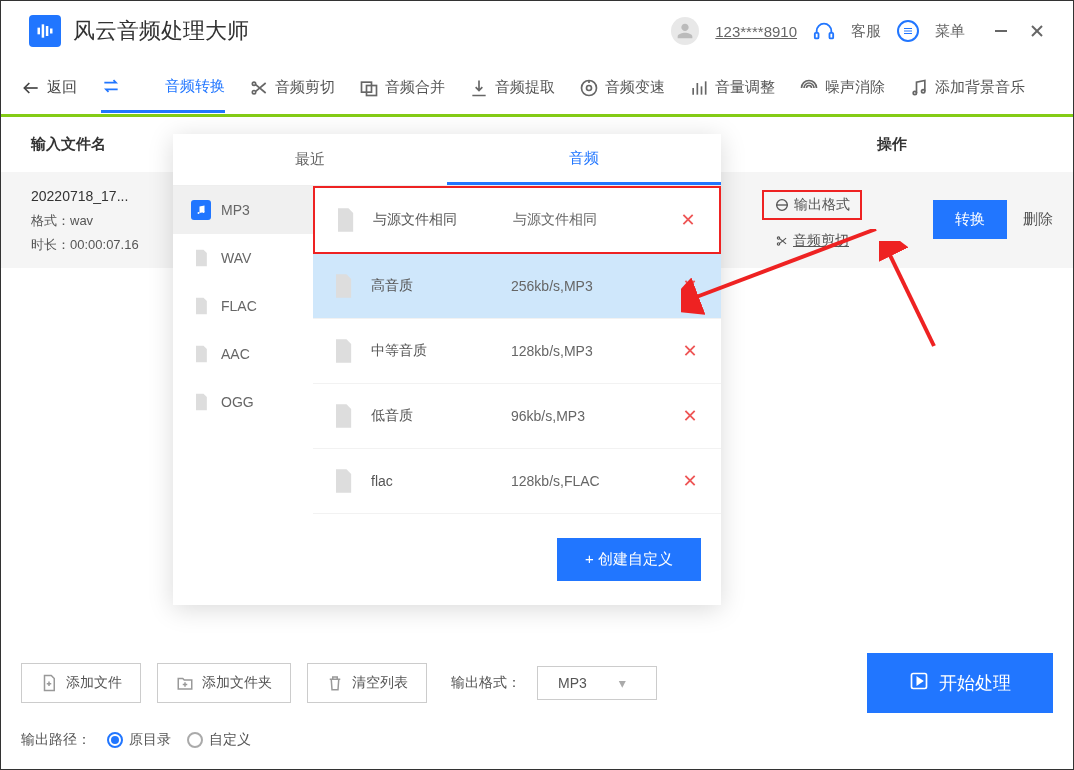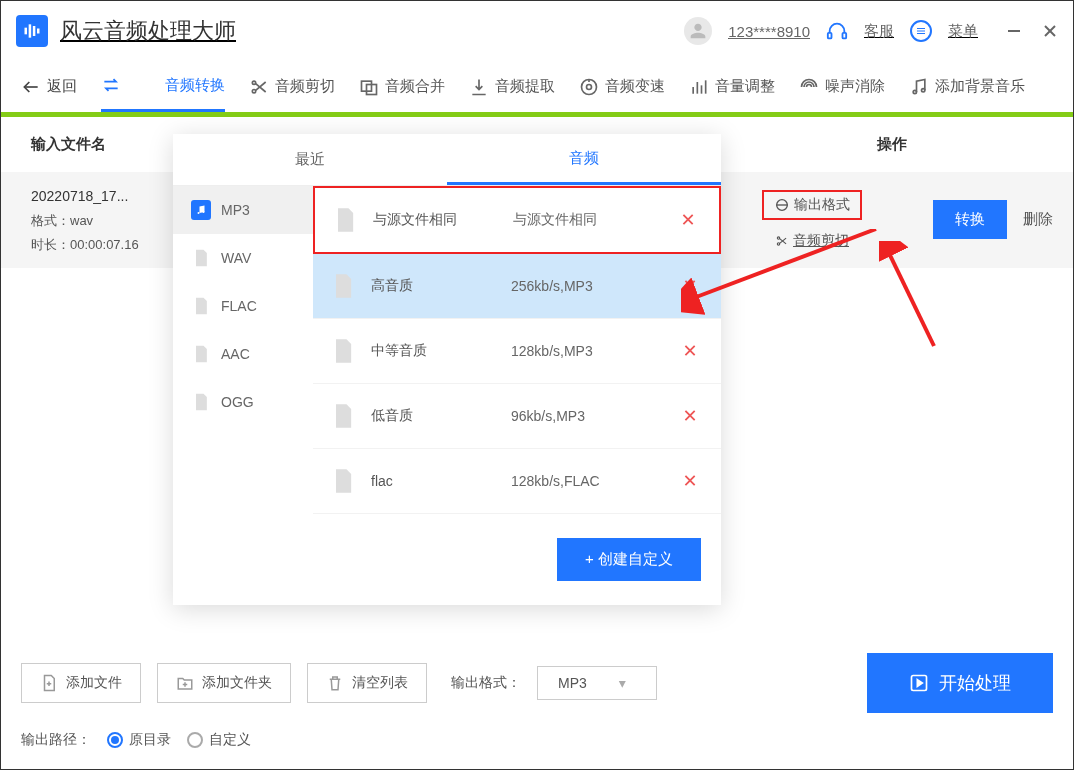--- a/index.html
+++ b/index.html
@@ -1,30 +1,30 @@
 <!DOCTYPE html>
 <html><head>
 <meta charset="utf-8">
 <style>
 * { margin: 0; padding: 0; box-sizing: border-box; font-family: "Microsoft YaHei", Arial, sans-serif; }
 body { background: #f0f0f0; display: flex; justify-content: center; align-items: center; min-height: 100vh; }
 .window { width: 1074px; height: 770px; background: #fff; border: 1px solid #333; position: relative; overflow: hidden; }
-.titlebar { height: 60px; display: flex; align-items: center; padding: 0 15px; position: relative; text-decoration: underline; }
+.titlebar { height: 60px; display: flex; align-items: center; padding: 0 28px; position: relative; }
 .logo { width: 32px; height: 32px; background: #2176ff; border-radius: 4px; display: flex; align-items: center; justify-content: center; margin-right: 12px; }
 .logo svg { width: 20px; height: 20px; }
 .app-title { font-size: 22px; color: #333; font-weight: 400; }
 .titlebar-right { margin-left: auto; display: flex; align-items: center; gap: 16px; color: #666; font-size: 15px; }
 .avatar { width: 28px; height: 28px; border-radius: 50%; background: #e8e8e8; display: flex; align-items: center; justify-content: center; }
 .avatar svg { width: 22px; height: 22px; fill: #bbb; }
 .user-id { color: #666; text-decoration: underline; cursor: pointer; }
 .headset-icon { width: 22px; height: 22px; color: #2176ff; }
 .menu-icon { width: 22px; height: 22px; color: #2176ff; border: 2px solid #2176ff; border-radius: 50%; display: flex; align-items: center; justify-content: center; }
 .win-controls { display: flex; gap: 20px; margin-left: 12px; }
 .win-btn { width: 16px; height: 16px; color: #666; cursor: pointer; }
-.toolbar { height: 56px; display: flex; align-items: center; padding: 0 20px; gap: 24px; border-bottom: 5px solid #84cc16; color: #555; font-size: 15px; }
+.toolbar { height: 56px; display: flex; align-items: center; padding: 0 20px; gap: 24px; border-bottom: 3px solid #84cc16; color: #555; font-size: 15px; }
 .tb-item { display: flex; align-items: center; gap: 6px; cursor: pointer; padding: 14px 0; }
 .tb-item.active { color: #2176ff; border-bottom: 3px solid #2176ff; gap: 44px; }
 .tb-item svg { width: 20px; height: 20px; }
 .back-item { color: #444; }
 .columns-header { display: flex; padding: 18px 20px; font-size: 15px; font-weight: 600; color: #333; }
 .col-filename { width: 710px; padding-left: 10px; }
 .col-actions { flex: 1; text-align: center; }
 .file-row { display: flex; align-items: center; padding: 12px 20px; background: #f5f5f5; }
 .file-info { width: 710px; padding-left: 10px; font-size: 13px; color: #555; line-height: 1.8; }
 .file-name { font-size: 14px; color: #333; }
@@ -60,21 +60,21 @@
 .q-del { color: #e55; font-size: 18px; cursor: pointer; width: 30px; text-align: center; }
 .create-custom-area { padding: 24px 20px; display: flex; justify-content: flex-end; }
 .create-custom-btn { background: #2176ff; color: #fff; border: none; padding: 12px 28px; font-size: 15px; cursor: pointer; }
 .bottom-bar { position: absolute; bottom: 20px; left: 20px; right: 20px; }
 .bottom-row1 { display: flex; align-items: center; gap: 16px; margin-bottom: 18px; }
 .btn-outline { background: #fff; border: 1px solid #ccc; padding: 10px 18px; font-size: 14px; color: #555; display: flex; align-items: center; gap: 8px; cursor: pointer; }
 .btn-outline svg { width: 18px; height: 18px; fill: #999; }
 .output-label { font-size: 14px; color: #555; margin-left: 8px; }
 .output-select { border: 1px solid #ccc; padding: 8px 30px 8px 20px; font-size: 14px; color: #555; display: flex; align-items: center; gap: 20px; cursor: pointer; position: relative; }
 .output-select::after { content: "▾"; color: #aaa; margin-left: 12px; }
-.start-btn { background: #2176ff; color: #fff; border: none; padding: 18px 42px; font-size: 18px; cursor: pointer; display: flex; align-items: center; gap: 10px; margin-left: auto; }
+.start-btn { background: #2176ff; color: #fff; border: none; padding: 18px 42px; font-size: 18px; cursor: pointer; display: flex; align-items: flex-start; gap: 10px; margin-left: auto; }
 .start-btn svg { width: 20px; height: 20px; fill: none; stroke: #fff; stroke-width: 2; }
 .bottom-row2 { display: flex; align-items: center; gap: 16px; font-size: 14px; color: #555; }
 .radio { display: flex; align-items: center; gap: 6px; cursor: pointer; }
 .radio-dot { width: 16px; height: 16px; border-radius: 50%; border: 2px solid #2176ff; display: flex; align-items: center; justify-content: center; }
 .radio-dot.checked::after { content: ""; width: 8px; height: 8px; background: #2176ff; border-radius: 50%; }
 .radio-dot.unchecked { border-color: #aaa; }
 .arrow-svg { position: absolute; pointer-events: none; z-index: 20; }
 </style>
 </head>
 <body>

